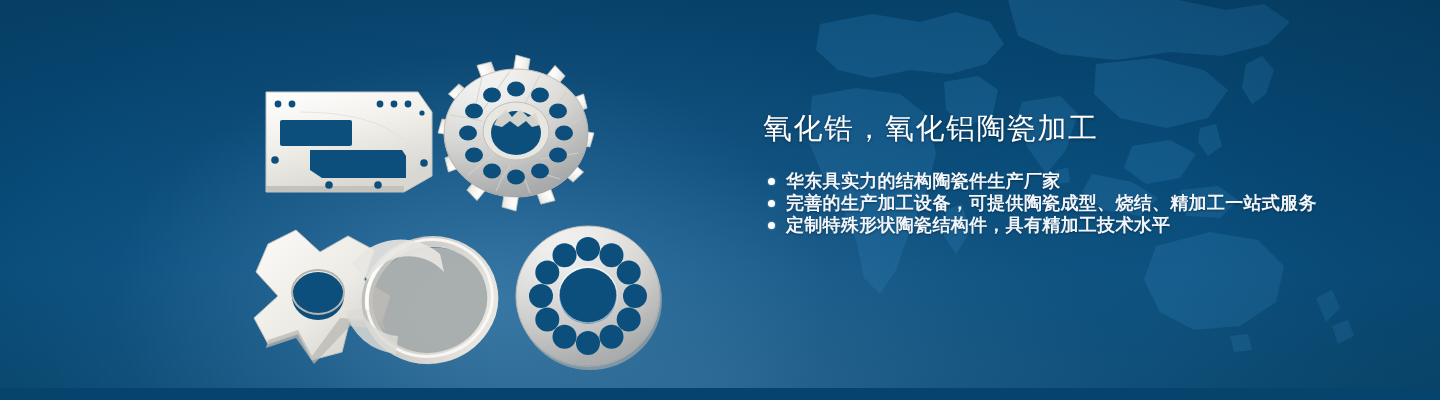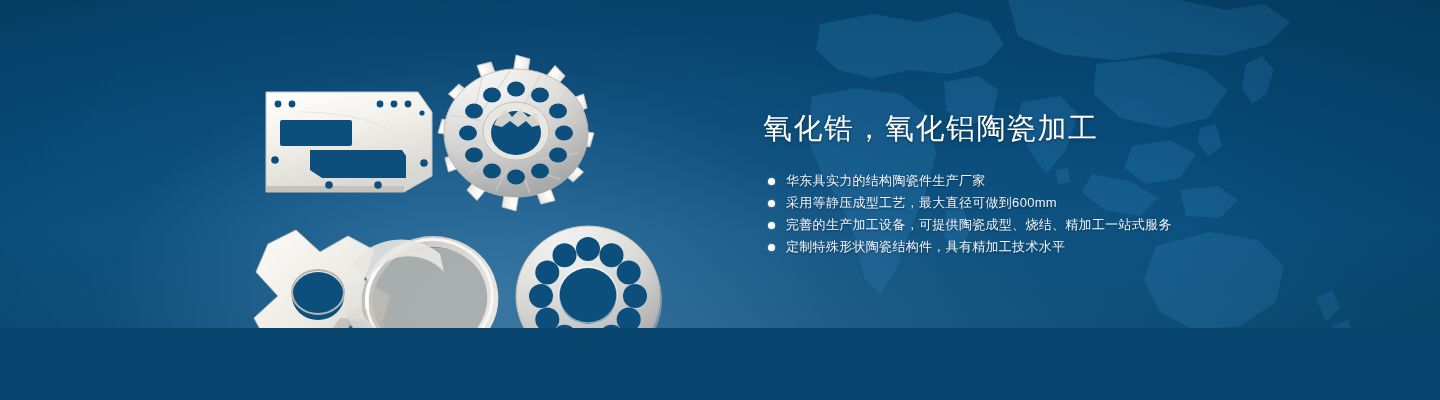--- a/index.html
+++ b/index.html
@@ -4,21 +4,21 @@
 <style>
   * { margin:0; padding:0; box-sizing:border-box; }
   html, body {
     width:1440px; height:400px; overflow:hidden;
     font-family:"Liberation Sans", sans-serif;
     background:#06436d;
   }
 
   #banner {
     position:relative;
-    width:1440px; height:328px;
+    width:1440px; height:388px;
     overflow:hidden;
     background:#737373;
   }
 
   
   .bg-base {
     position:absolute; inset:0;
     background:
       linear-gradient(to bottom, #064169 0%, #074a77 45%, #0a4f7d 70%, #0b4b73 100%);
   }
@@ -88,26 +88,27 @@
   .bullet-dot {
     width:7px; height:7px;
     border-radius:50%;
     background:#ffffff;
     flex:0 0 auto;
     margin-left:5px;
     margin-right:11px;
     box-shadow:0 0 2px rgba(255,255,255,0.5);
   }
   .bullet-text {
-    font-size:13px;
+    font-size:18px;
     line-height:22px;
     color:#f2f6fa;
     letter-spacing:0.3px;
     white-space:nowrap;
     text-shadow:0 1px 2px rgba(0,20,40,0.5);
+    font-weight:bold;
   }
 </style>
 </head>
 <body>
 
 <div id="banner">
 
   <div class="bg-base"></div>
   <div class="bg-glow"></div>
   <div class="bg-glow2"></div>
@@ -331,24 +332,20 @@
   <div class="textblock">
     <div class="headline">氧化锆，氧化铝陶瓷加工</div>
 
     <ul class="bullets">
       <li class="bullet-row">
         <span class="bullet-dot"></span>
         <span class="bullet-text">华东具实力的结构陶瓷件生产厂家</span>
       </li>
       <li class="bullet-row">
         <span class="bullet-dot"></span>
-        <span class="bullet-text">采用等静压成型工艺，最大直径可做到600mm</span>
-      </li>
-      <li class="bullet-row">
-        <span class="bullet-dot"></span>
         <span class="bullet-text">完善的生产加工设备，可提供陶瓷成型、烧结、精加工一站式服务</span>
       </li>
       <li class="bullet-row">
         <span class="bullet-dot"></span>
         <span class="bullet-text">定制特殊形状陶瓷结构件，具有精加工技术水平</span>
       </li>
     </ul>
   </div>
 
 </div>

